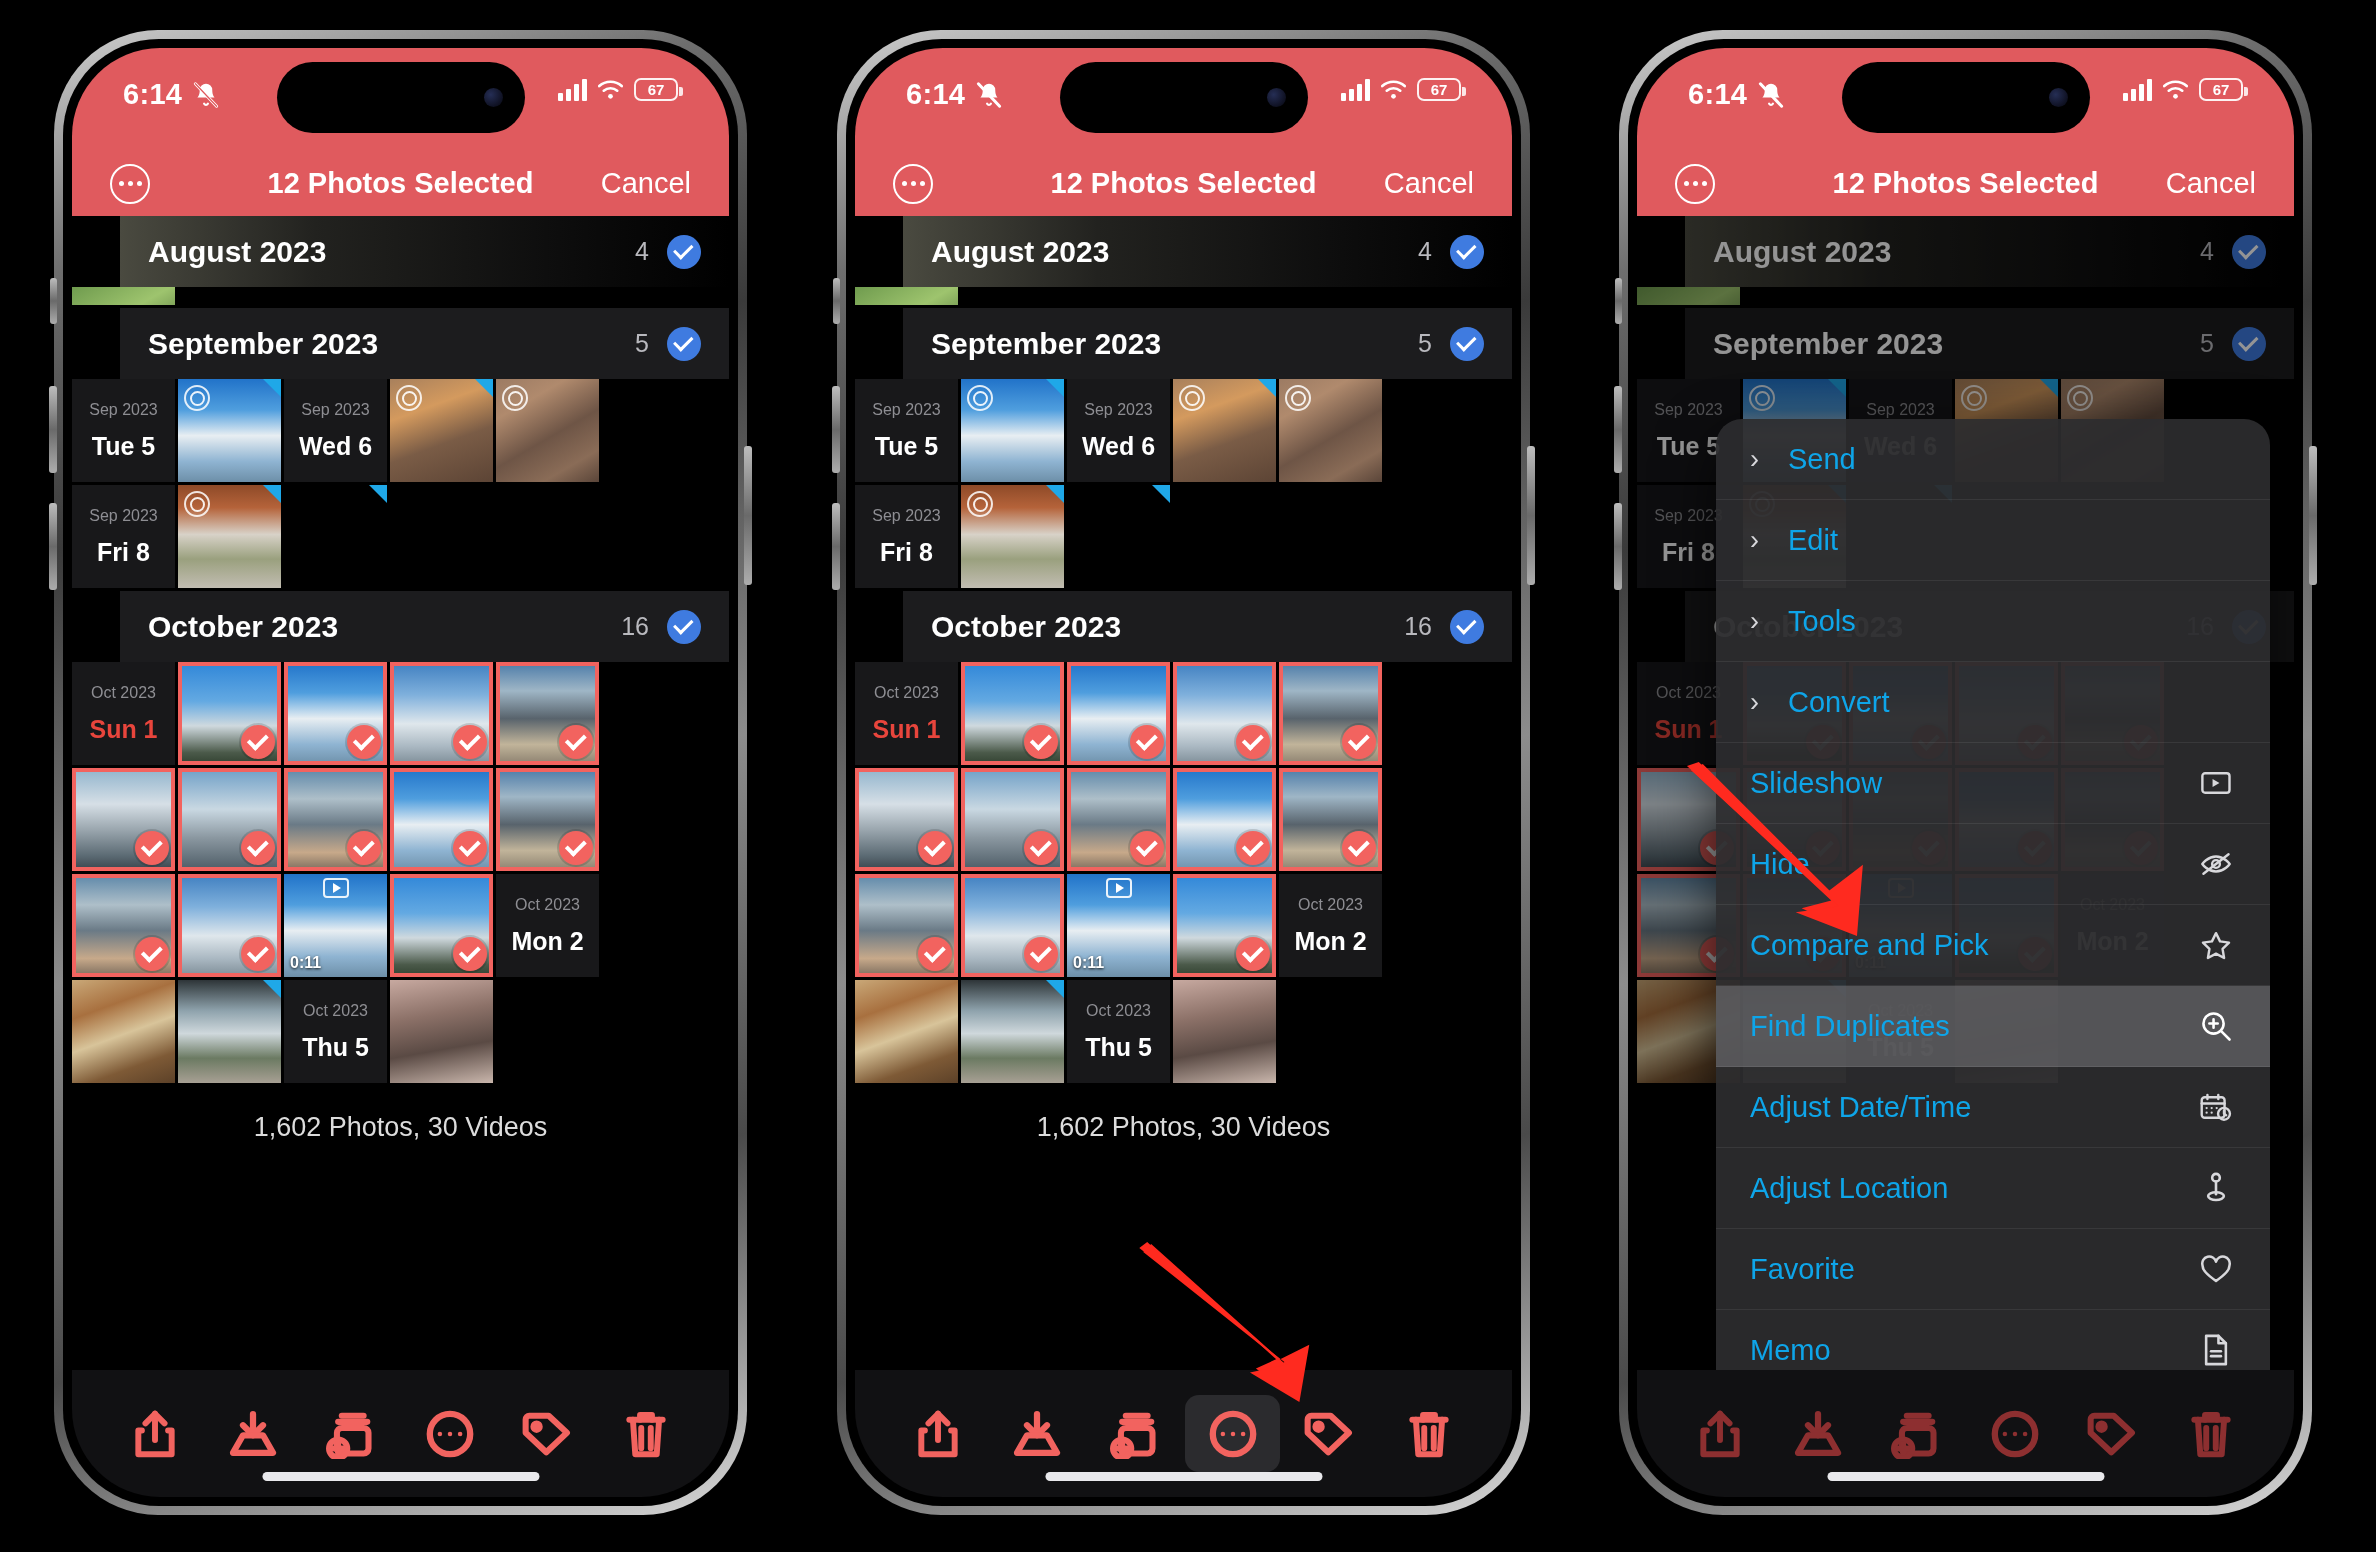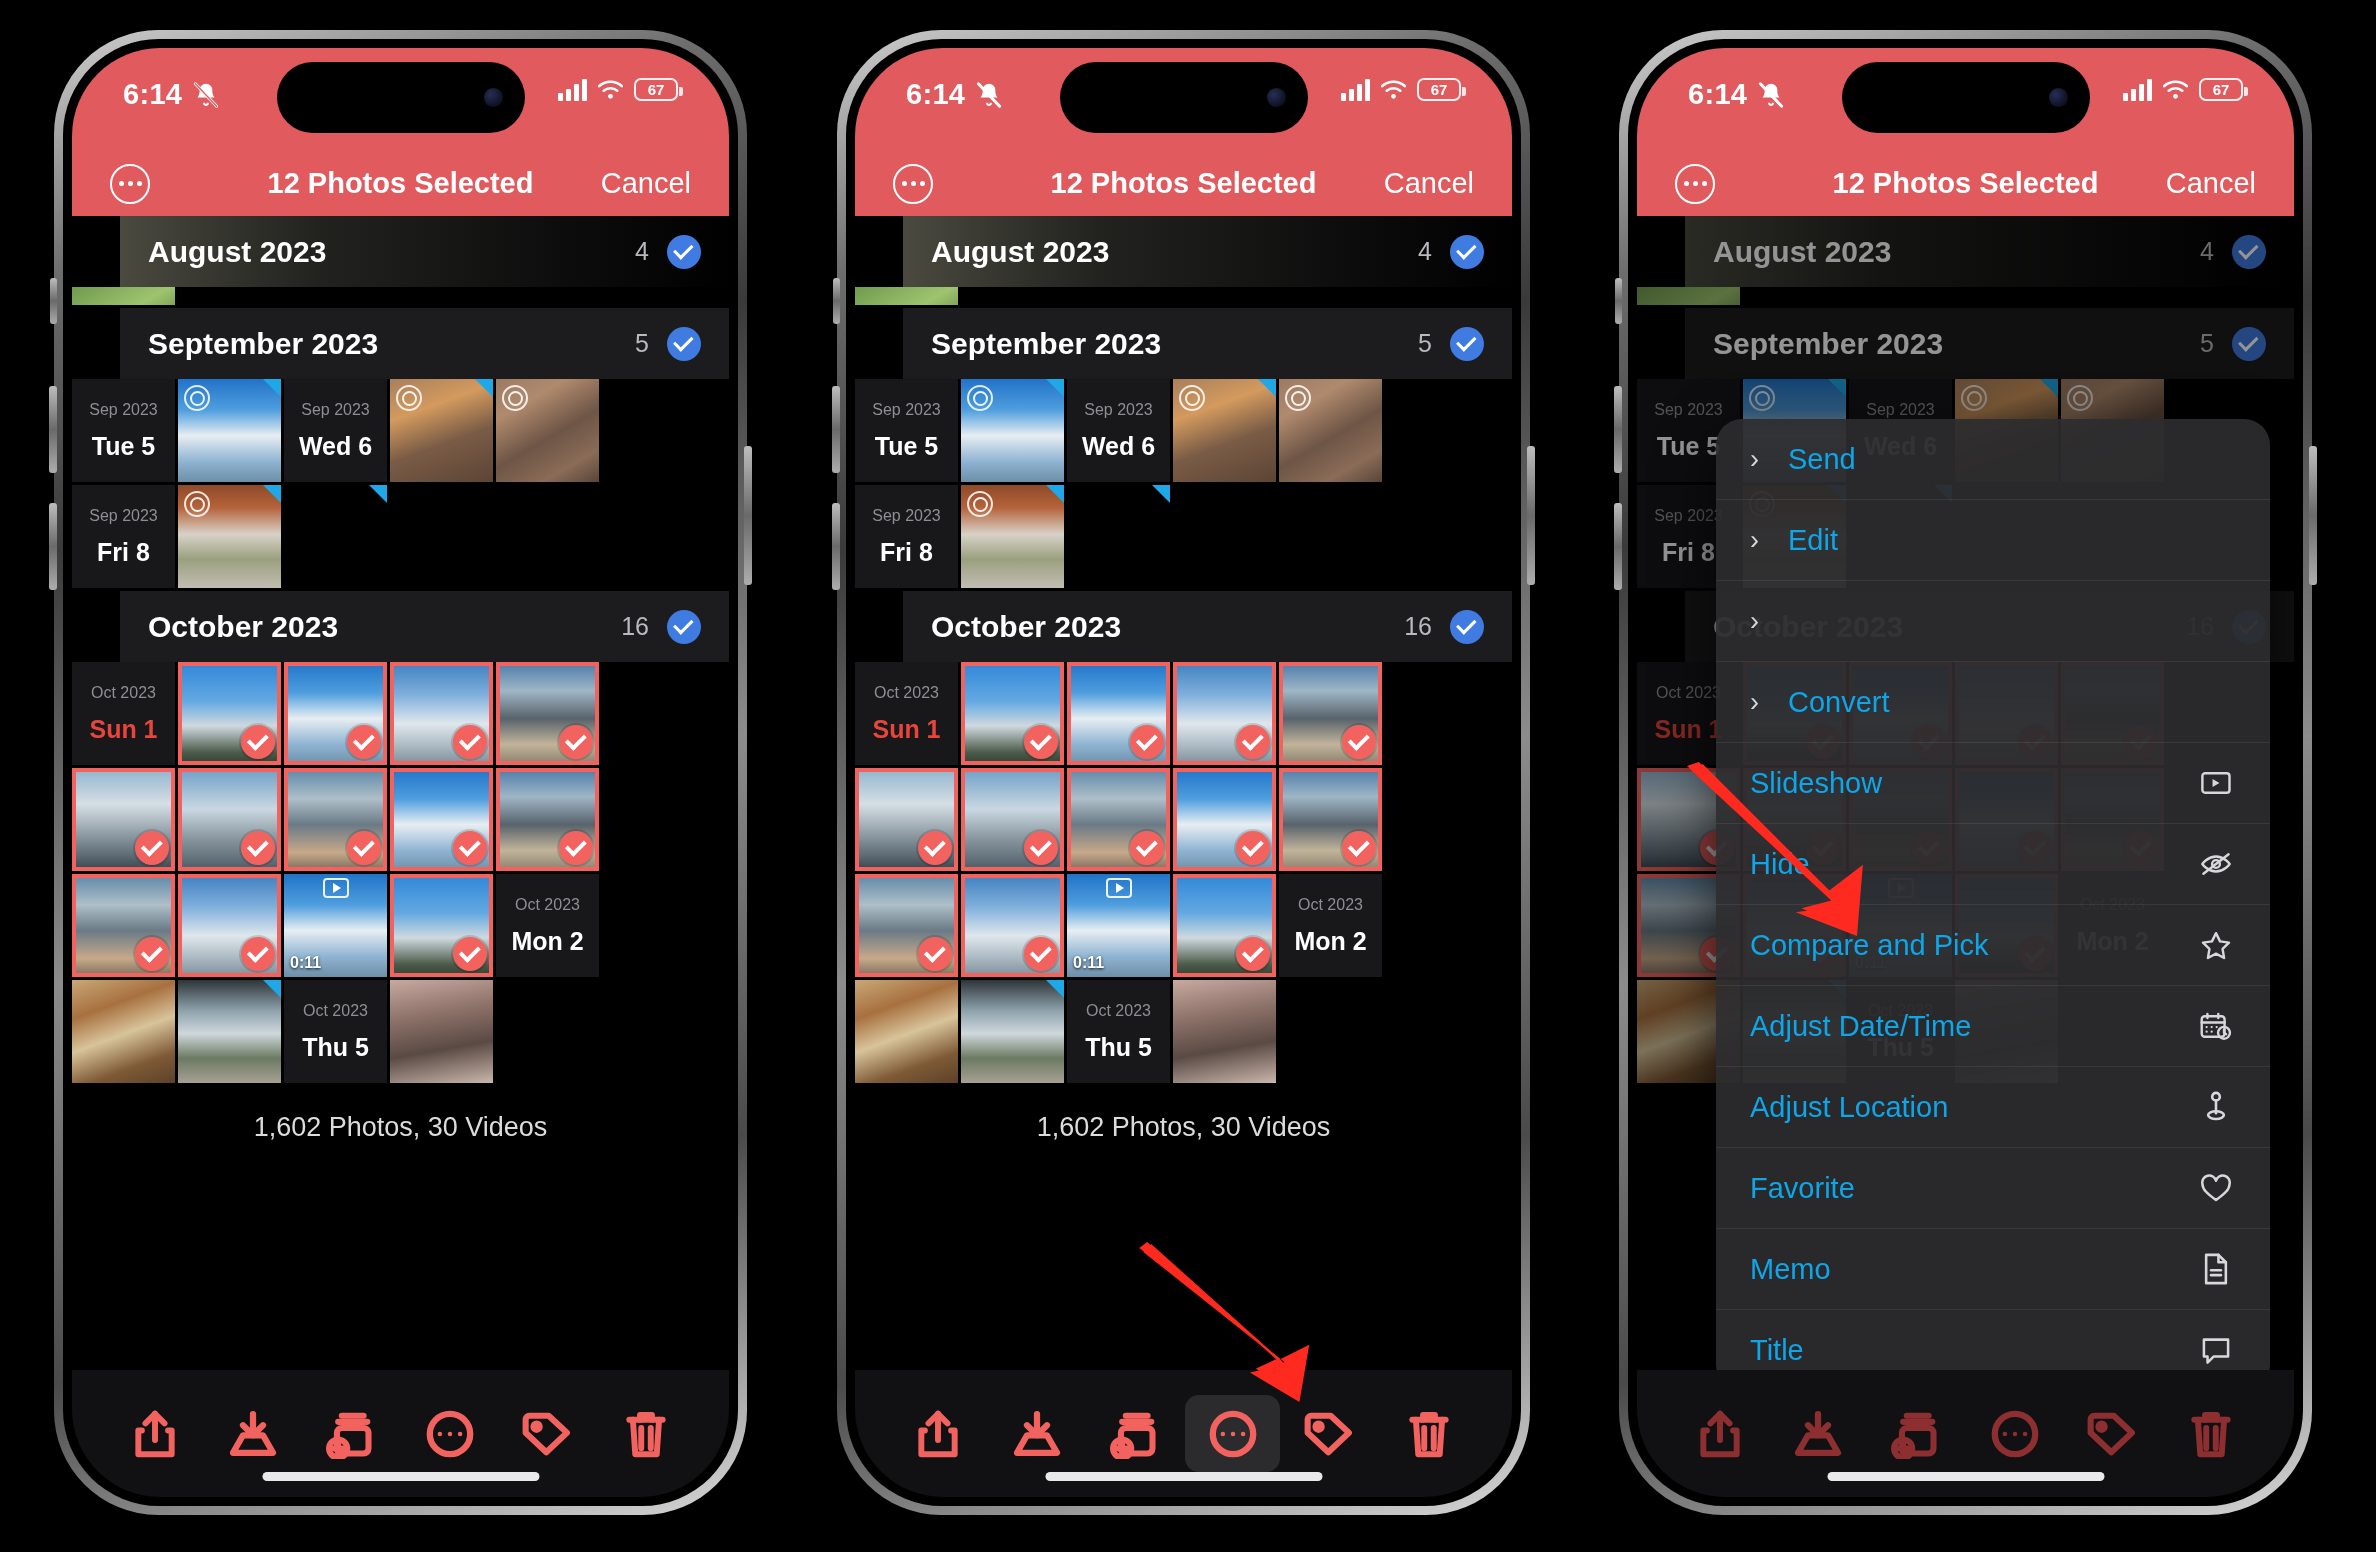--- a/index.html
+++ b/index.html
@@ -845,20 +845,21 @@
               <div class="ctx-item">
                 <span class="ctx-chev">›</span>
                 <span class="ctx-label">Send</span>
               </div>
               <div class="ctx-item">
                 <span class="ctx-chev">›</span>
                 <span class="ctx-label">Edit</span>
               </div>
               <div class="ctx-item">
                 <span class="ctx-chev">›</span>
+                <span class="ctx-label">Tools</span>
               </div>
               <div class="ctx-item">
                 <span class="ctx-chev">›</span>
                 <span class="ctx-label">Convert</span>
               </div>
               <div class="ctx-item">
                 <span class="ctx-label">Slideshow</span>
                 <span class="ctx-icon">
                   <svg viewBox="0 0 26 22" width="30" height="26" class="mi">
                     <rect x="1.2" y="2.5" width="23.5" height="17" rx="2.4"></rect>
@@ -874,20 +875,30 @@
                     <circle cx="14" cy="11" r="3.4"></circle>
                     <line x1="3" y1="19.5" x2="25" y2="2.5"></line>
                   </svg>
                 </span>
               </div>
               <div class="ctx-item">
                 <span class="ctx-label">Compare and Pick</span>
                 <span class="ctx-icon">
                   <svg viewBox="0 0 26 25" width="30" height="29" class="mi">
                     <path d="M13 1.8l3.5 7.1 7.8 1.1-5.6 5.5 1.3 7.8L13 19.6l-7 3.7 1.3-7.8L1.7 10l7.8-1.1z"></path>
+                  </svg>
+                </span>
+              </div>
+              <div class="ctx-item active">
+                <span class="ctx-label">Find Duplicates</span>
+                <span class="ctx-icon">
+                  <svg viewBox="0 0 26 26" width="32" height="32" class="mi" style="stroke:#fff">
+                    <circle cx="11" cy="11" r="8.2"></circle>
+                    <line x1="17" y1="17" x2="24" y2="24"></line>
+                    <path d="M11 7.6v6.8M7.6 11h6.8"></path>
                   </svg>
                 </span>
               </div>
               <div class="ctx-item">
                 <span class="ctx-label">Adjust Date/Time</span>
                 <span class="ctx-icon">
                   <svg viewBox="0 0 28 25" width="32" height="29" class="mi">
                     <rect x="1.5" y="3.5" width="20" height="18" rx="2.6"></rect>
                     <line x1="1.5" y1="9" x2="21.5" y2="9"></line>
                     <line x1="6.5" y1="1.5" x2="6.5" y2="5"></line>

